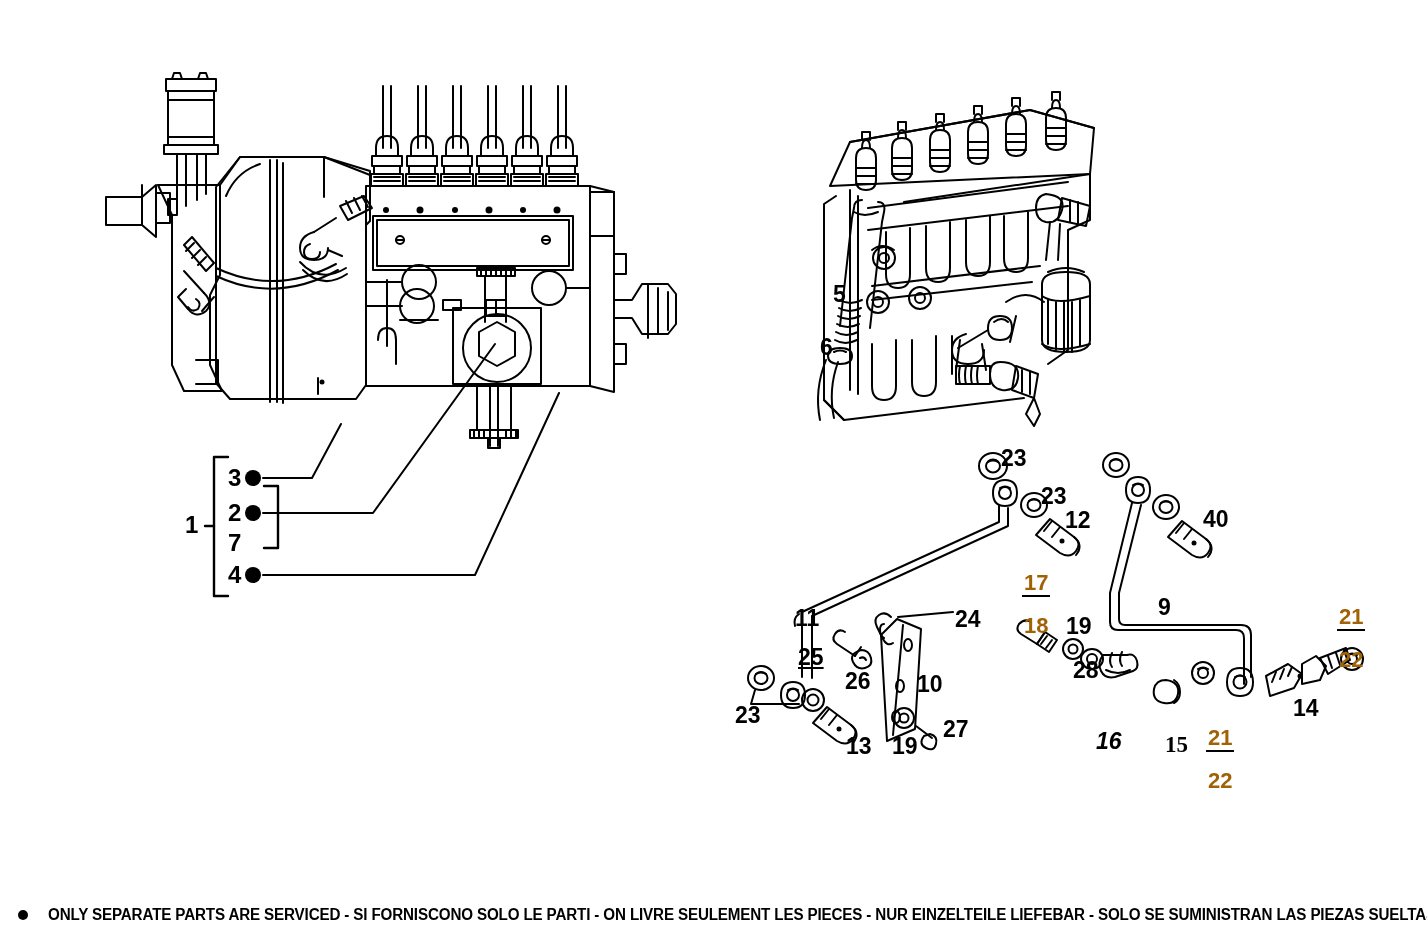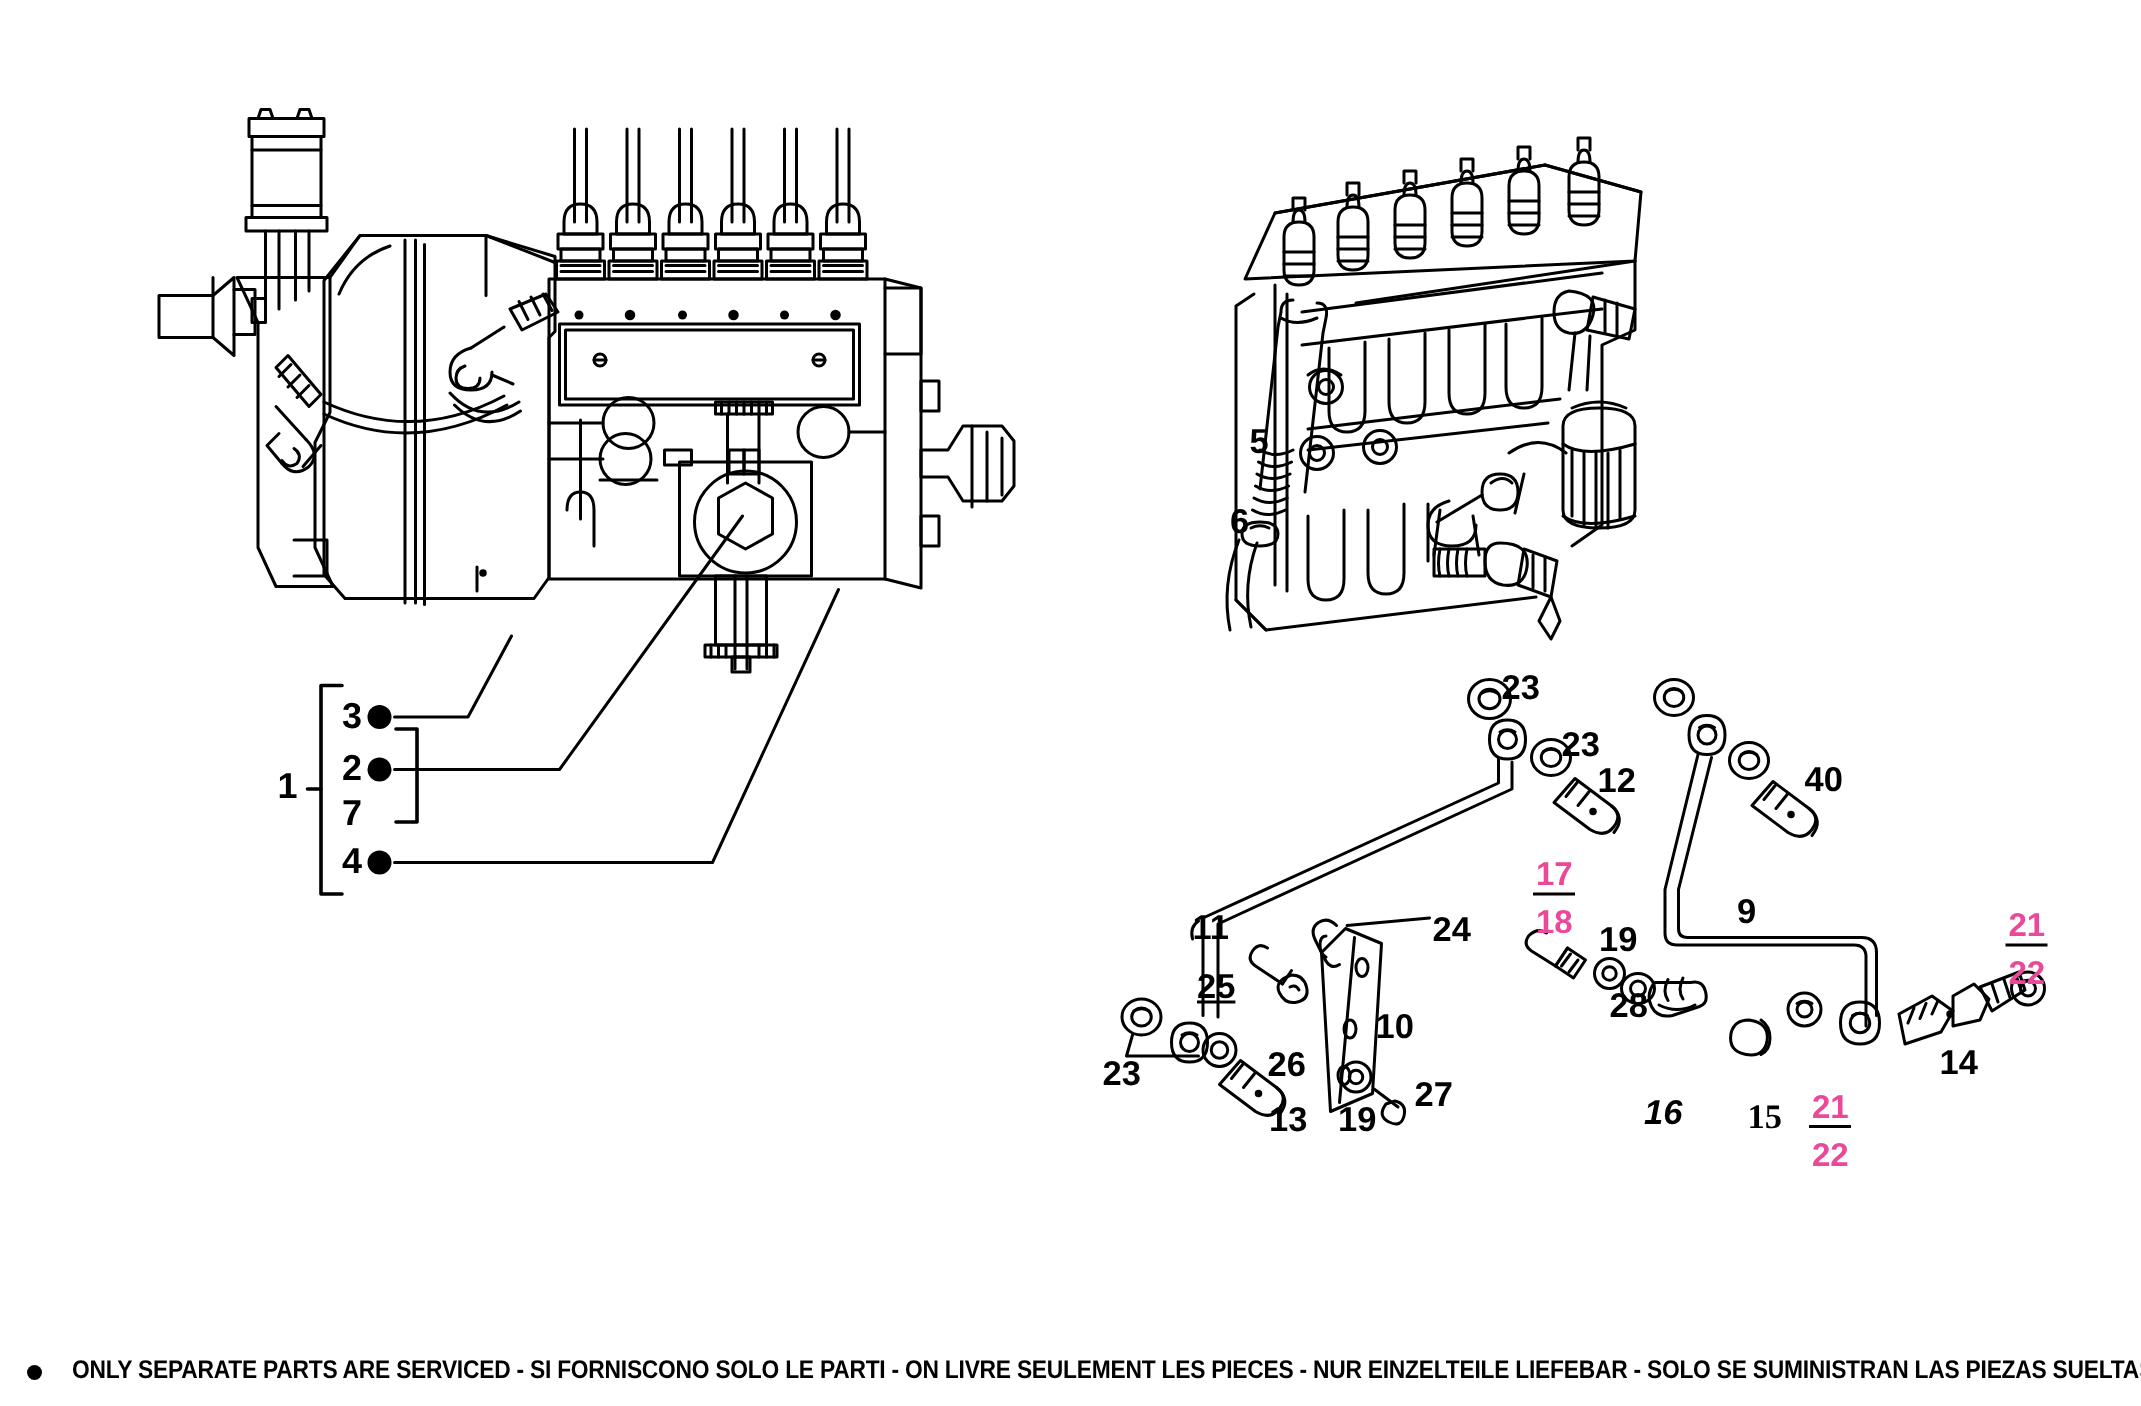--- a/index.html
+++ b/index.html
@@ -41,33 +41,33 @@
     font-size: 23px;
   }
   .lbl.big {
     font-size: 24px;
   }
   .frac {
     position: absolute;
     font-family: "Liberation Sans", sans-serif;
     font-weight: bold;
     font-size: 22px;
-    color: #ec4899;
+    color: #a16207;
     text-align: center;
     line-height: 1.05;
     white-space: nowrap;
   }
   .frac .num {
     display: block;
     border-bottom: 2.5px solid #000;
     padding: 0 2px 1px 2px;
   }
   .frac .den {
     display: block;
-    padding: 6px 2px 0 2px;
+    padding: 17px 2px 0 2px;
   }
   #footer {
     position: absolute;
     left: 0;
     bottom: 0;
     width: 1427px;
     height: 40px;
   }
   #footer-bullet {
     position: absolute;
@@ -573,21 +573,21 @@
   <div class="lbl n" style="left:833px; top:283px;">5</div>
   <div class="lbl n" style="left:820px; top:336px;">6</div>
 
   <div class="lbl n" style="left:1001px; top:447px;">23</div>
   <div class="lbl n" style="left:1041px; top:485px;">23</div>
   <div class="lbl n" style="left:1065px; top:509px;">12</div>
   <div class="lbl n" style="left:1203px; top:508px;">40</div>
   <div class="lbl n" style="left:795px; top:607px;">11</div>
   <div class="lbl n" style="left:955px; top:608px;">24</div>
   <div class="lbl n" style="left:798px; top:646px;text-decoration:underline;">25</div>
-  <div class="lbl n" style="left:845px; top:698px;">26</div>
+  <div class="lbl n" style="left:845px; top:670px;">26</div>
   <div class="lbl n" style="left:917px; top:673px;text-align:center;">10</div>
   <div class="lbl n" style="left:735px; top:704px;">23</div>
   <div class="lbl n" style="left:822px; top:735px;margin-left:24px;">13</div>
   <div class="lbl n" style="left:892px; top:735px;">19</div>
   <div class="lbl n" style="left:943px; top:718px;">27</div>
   <div class="lbl n" style="left:1158px; top:596px;">9</div>
   <div class="lbl n" style="left:1066px; top:615px;">19</div>
   <div class="lbl n" style="left:1053px; top:659px;margin-left:20px;">28</div>
   <div class="lbl n" style="left:1096px; top:730px;font-style:italic;">16</div>
   <div class="lbl n" style="left:1165px; top:733px;font-family:Liberation Serif, serif;">15</div>

